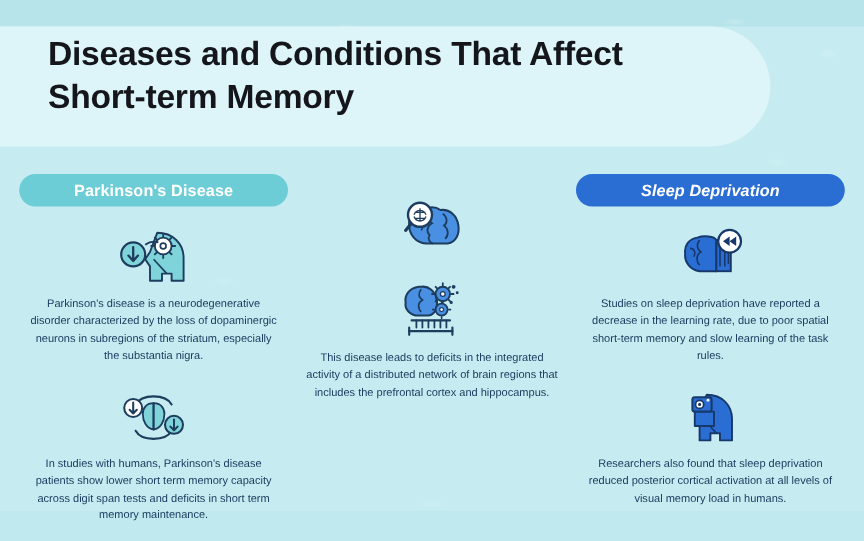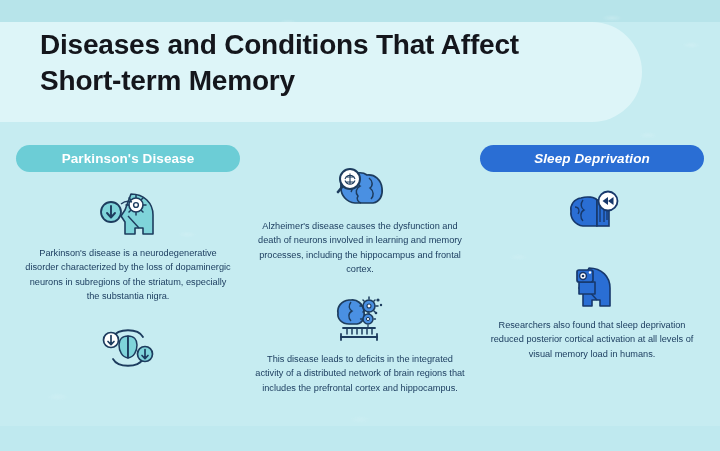--- a/index.html
+++ b/index.html
@@ -180,38 +180,38 @@
             <path d="M52 40 L54 35.5 L49 36" stroke="#1d3c5e" stroke-width="1.8" fill="none" stroke-linecap="round" stroke-linejoin="round"></path>
             <path d="M37 15 C31 15 28 19 28 24 C28 30 31 36 37 37 Z" fill="#7fd4da" stroke="#1d3c5e" stroke-width="1.5" stroke-linejoin="round"></path>
             <path d="M37 15 C43 15 46 19 46 24 C46 30 43 36 37 37 Z" fill="#7fd4da" stroke="#1d3c5e" stroke-width="1.5" stroke-linejoin="round"></path>
             <path d="M37 15 L37 37" stroke="#1d3c5e" stroke-width="1.3"></path>
             <circle cx="20" cy="19" r="7.5" fill="#ffffff" stroke="#1d3c5e" stroke-width="1.7"></circle>
             <path d="M20 14.5 L20 23 M17 20.5 L20 23.6 L23 20.5" stroke="#1d3c5e" stroke-width="1.7" fill="none" stroke-linecap="round" stroke-linejoin="round"></path>
             <circle cx="54" cy="33" r="7.5" fill="#7fd4da" stroke="#1d3c5e" stroke-width="1.7"></circle>
             <path d="M54 28.5 L54 37 M51 34.5 L54 37.6 L57 34.5" stroke="#1d3c5e" stroke-width="1.7" fill="none" stroke-linecap="round" stroke-linejoin="round"></path>
           </svg>
         </div>
+        <div class="card-text">In studies with humans, Parkinson's disease patients show lower short term memory capacity across digit span tests and deficits in short term memory maintenance.</div>
       </div>
     </div>
 
     <div class="column">
 
       <div class="card first">
         <div class="icon-wrap">
           <svg width="74" height="52" viewBox="0 0 74 52">
             <path d="M30 14 C22 14 17 20 18 27 C18 34 23 41 32 42 L50 42 C57 41 60 34 59 27 C58 19 52 13 44 14 C40 11 34 11 30 14 Z" fill="#4a90e2" stroke="#1d3c5e" stroke-width="1.7" stroke-linejoin="round"></path>
             <path d="M36 15 C33 19 34 23 37 25 C33 27 32 32 35 35 C33 38 35 41 38 42" stroke="#1d3c5e" stroke-width="1.5" fill="none"></path>
             <path d="M46 17 C50 20 50 25 47 27 C51 30 51 35 48 38" stroke="#1d3c5e" stroke-width="1.5" fill="none"></path>
             <path d="M25 24 C29 24 30 28 28 31" stroke="#1d3c5e" stroke-width="1.4" fill="none"></path>
             <circle cx="27" cy="18" r="10" fill="#ffffff" stroke="#1d3c5e" stroke-width="2"></circle>
             <path d="M22 18 C24 13 30 13 32 18 M22 19.5 C24 24.5 30 24.5 32 19.5 M27 12.5 L27 23.5 M22.5 16 L31.5 16 M22.5 21 L31.5 21" stroke="#1d3c5e" stroke-width="1.1" fill="none"></path>
             <path d="M19.5 25.5 L15 31" stroke="#1d3c5e" stroke-width="2.6" stroke-linecap="round"></path>
           </svg>
         </div>
-        <div class="card-text">Alzheimer's disease causes the dysfunction and death of neurons involved in learning and memory processes, including the hippocampus and frontal cortex.</div>
       </div>
 
       <div class="card second">
         <div class="icon-wrap">
           <svg width="74" height="52" viewBox="0 0 74 52">
             <path d="M26 6 C18 7 14 13 15 19 C14 25 19 30 26 30 L34 30 C40 29 42 23 41 17 C40 10 34 5 28 6 Z" fill="#4a90e2" stroke="#1d3c5e" stroke-width="1.7" stroke-linejoin="round"></path>
             <path d="M28 8 C25 12 26 15 29 17 C25 19 25 24 28 27" stroke="#1d3c5e" stroke-width="1.4" fill="none"></path>
             <circle cx="46" cy="12" r="6" fill="#4a90e2" stroke="#1d3c5e" stroke-width="1.6"></circle>
             <circle cx="46" cy="12" r="2" fill="#ffffff" stroke="#1d3c5e" stroke-width="1.1"></circle>
             <path d="M46 5 L46 3 M46 21 L46 19 M39 12 L37 12 M55 12 L53 12 M41 7 L40 6 M51 17 L52 18 M51 7 L52 6 M41 17 L40 18" stroke="#1d3c5e" stroke-width="1.5" stroke-linecap="round"></path>
@@ -240,20 +240,21 @@
             <path d="M26 10 C19 11 15 17 16 23 C15 30 20 37 28 38 L42 38 L42 12 C40 9 32 8 26 10 Z" fill="#2a6ed4" stroke="#17386b" stroke-width="1.6" stroke-linejoin="round"></path>
             <path d="M28 12 C25 16 26 20 29 22 C25 24 25 30 28 33" stroke="#17386b" stroke-width="1.4" fill="none"></path>
             <path d="M20 19 C24 19 25 23 23 26" stroke="#17386b" stroke-width="1.3" fill="none"></path>
             <rect x="42" y="12" width="12" height="26" fill="#2a6ed4" stroke="#17386b" stroke-width="1.6"></rect>
             <path d="M45 16 L45 34 M49 16 L49 34 M52 18 L52 32" stroke="#17386b" stroke-width="1.3"></path>
             <circle cx="53" cy="13" r="9.5" fill="#ffffff" stroke="#17386b" stroke-width="1.8"></circle>
             <path d="M53 9 L53 17 L47.5 13 Z" fill="#17386b"></path>
             <path d="M58.5 9 L58.5 17 L53 13 Z" fill="#17386b"></path>
           </svg>
         </div>
+        <div class="card-text">Studies on sleep deprivation have reported a decrease in the learning rate, due to poor spatial short-term memory and slow learning of the task rules.</div>
       </div>
 
       <div class="card second">
         <div class="icon-wrap">
           <svg width="74" height="52" viewBox="0 0 74 52">
             <path d="M34 8 C47 8 55 17 55 28 L55 46 L45 46 L45 40 L37 40 L37 46 L28 46 L28 34 L24 28 L28 20 Z" fill="#2a6ed4" stroke="#17386b" stroke-width="1.6" stroke-linejoin="round"></path>
             <path d="M31 28 L42 40" stroke="#17386b" stroke-width="1.4" fill="none"></path>
             <path d="M24 22 L40 22 L40 34 L24 34 Z" fill="#2a6ed4" stroke="#17386b" stroke-width="1.6" stroke-linejoin="round"></path>
             <rect x="22" y="10" width="16" height="12" rx="2" fill="#2a6ed4" stroke="#17386b" stroke-width="1.7"></rect>
             <circle cx="28" cy="16" r="3.4" fill="#ffffff" stroke="#17386b" stroke-width="1.5"></circle>

